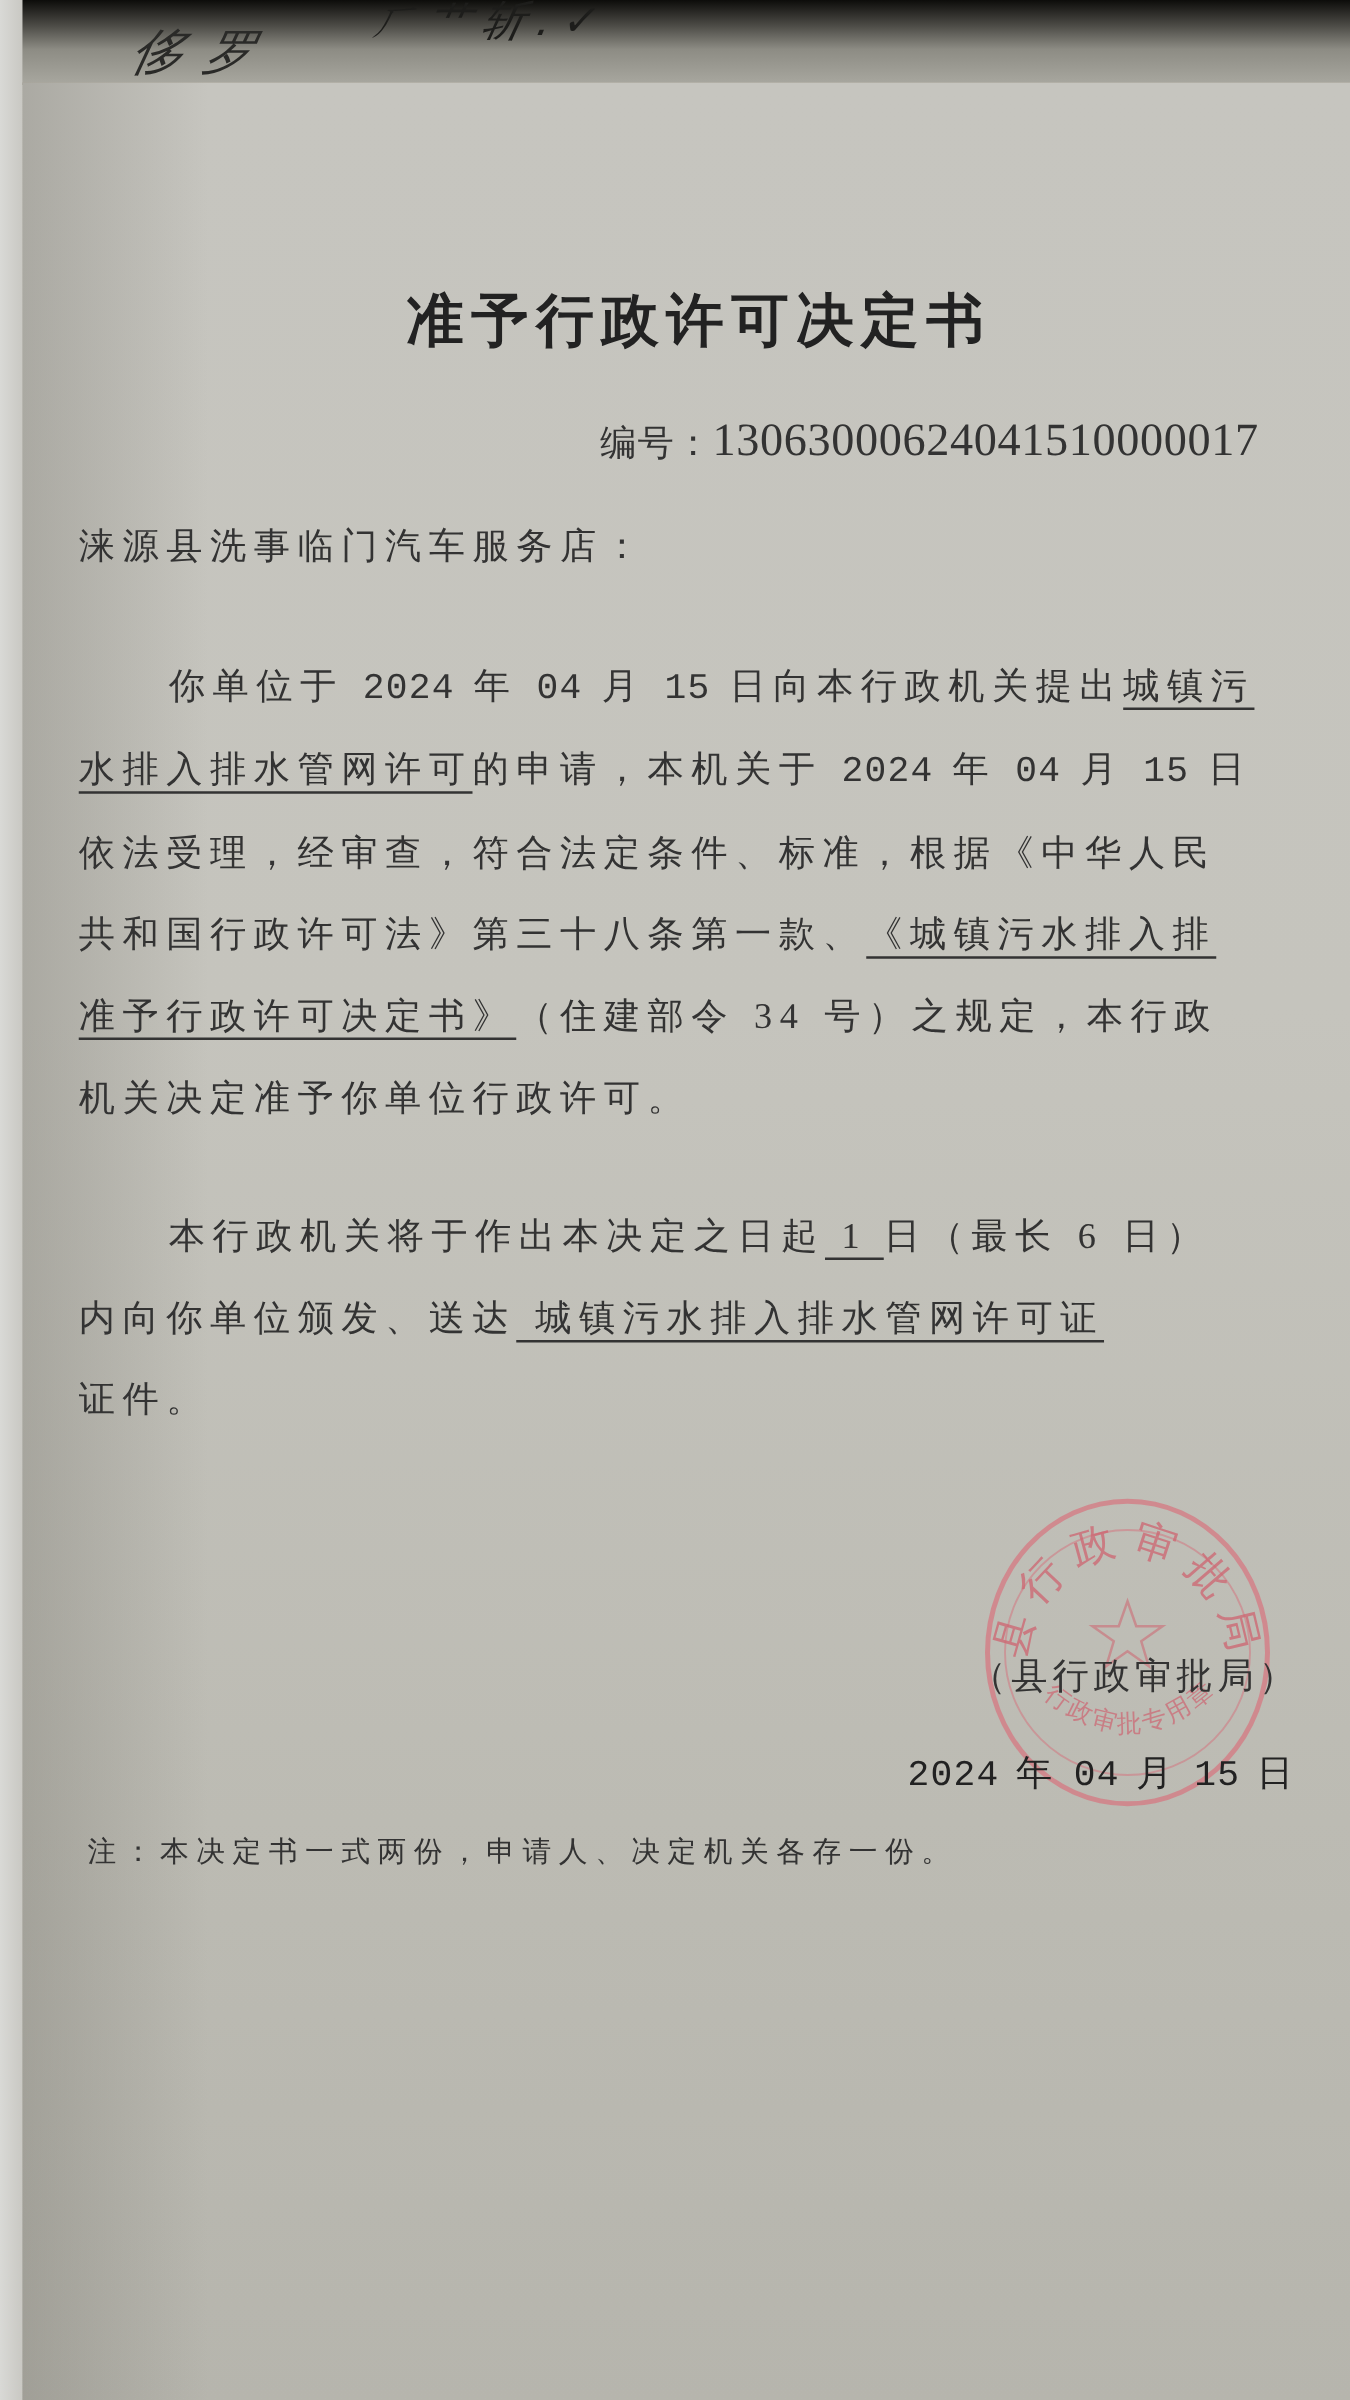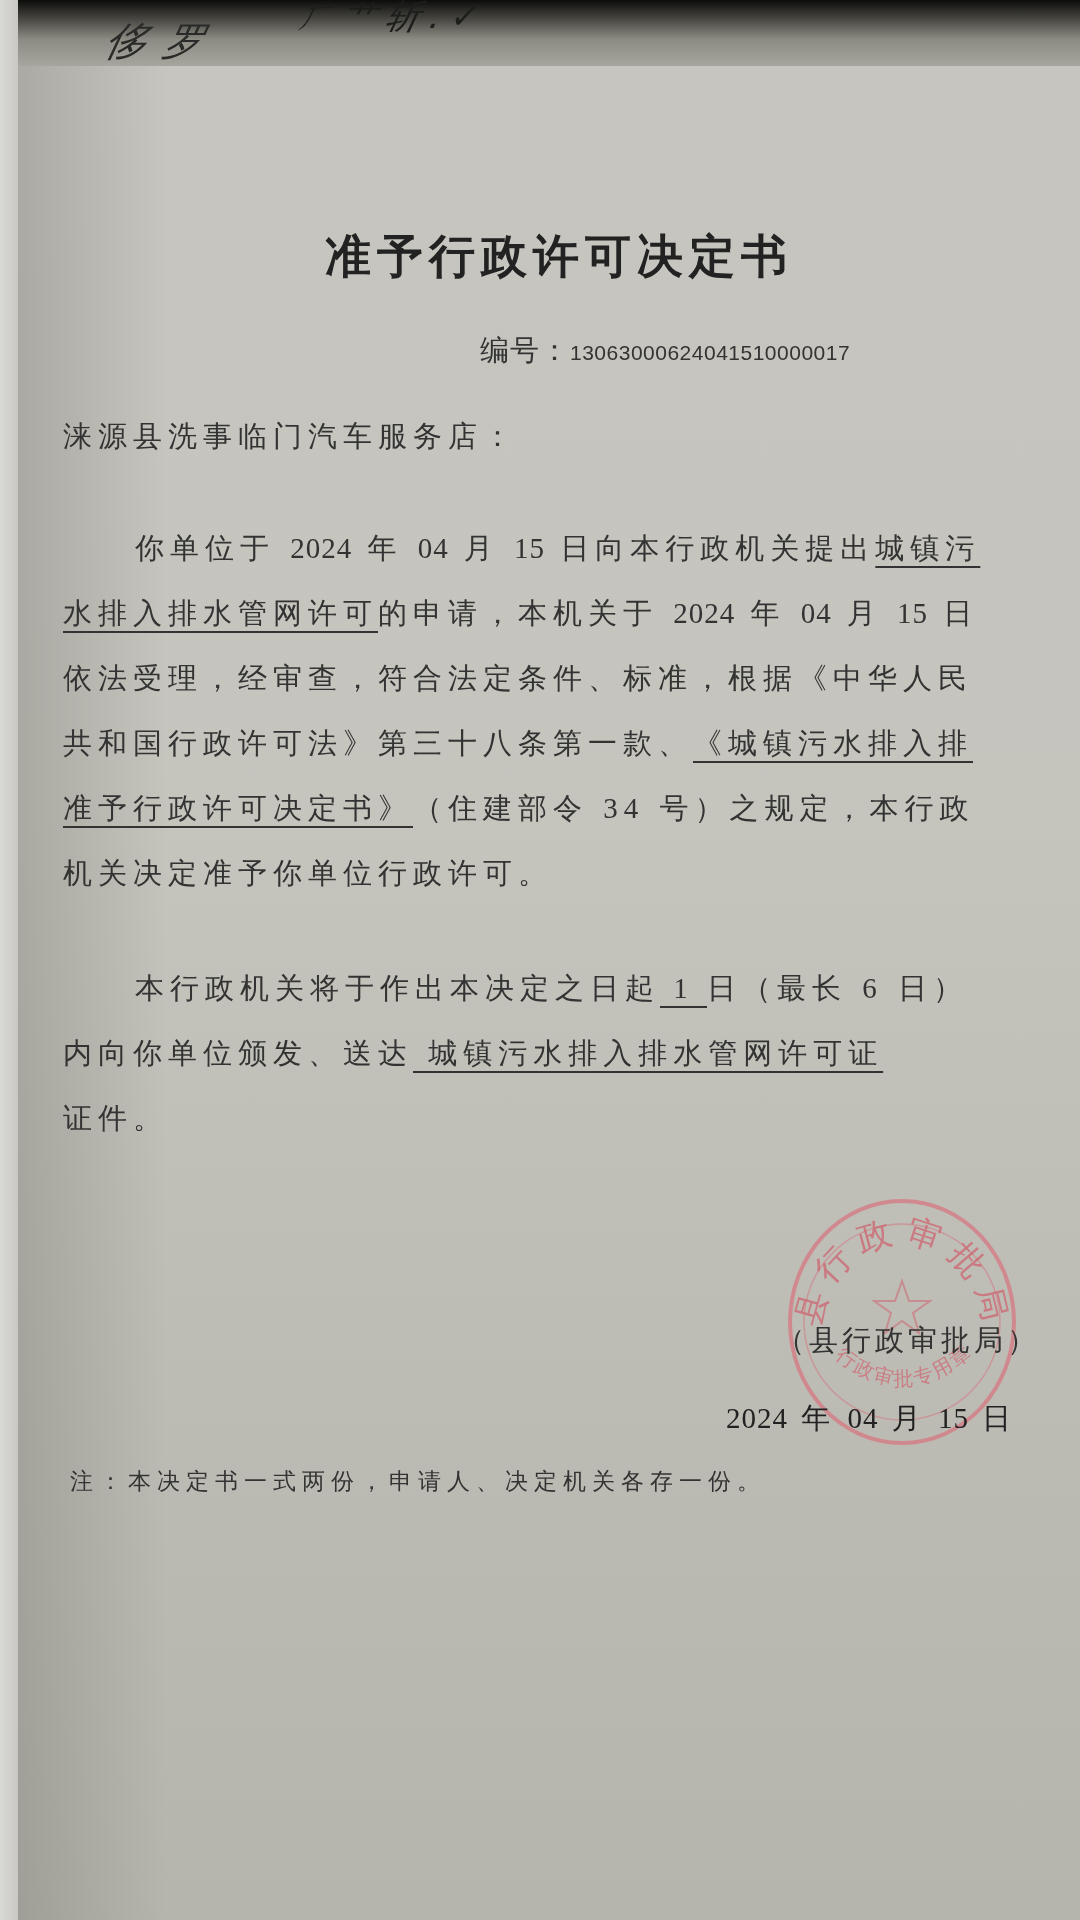--- a/index.html
+++ b/index.html
@@ -72,22 +72,22 @@
       box-sizing: border-box;
     }
     .doc-number {
       position: absolute;
       left: 462px; top: 265px;
       font-size: 29px;
       color: #333;
       letter-spacing: 1px;
     }
     .doc-number .num {
-      font-family: Liberation Sans, sans-serif;
-      font-size: 21px;
+      font-family: Liberation Serif, serif;
+      font-size: 37px;
       letter-spacing: 0.5px;
     }
     .body-text {
       position: absolute;
       left: 45px;
       width: 960px;
       font-family: "DejaVu Sans", sans-serif;
       font-size: 29px;
       color: #333;
       letter-spacing: 6px;
@@ -97,21 +97,21 @@
     .para1 { top: 450px; }
     .para2 { top: 890px; }
     .line { white-space: nowrap; display: block; }
     .indent { padding-left: 72px; }
     .u {
       text-decoration: underline;
       text-decoration-thickness: 2px;
       text-underline-offset: 8px;
     }
     .num-en {
-      font-family: Liberation Serif, serif;
+      font-family: Liberation Mono, monospace;
       letter-spacing: 1px;
     }
     .serif-num {
       font-family: "Liberation Serif", serif;
     }
     .seal-label {
       position: absolute;
       left: 758px; top: 1255px;
       font-family: "DejaVu Sans", sans-serif;
       font-size: 29px;

